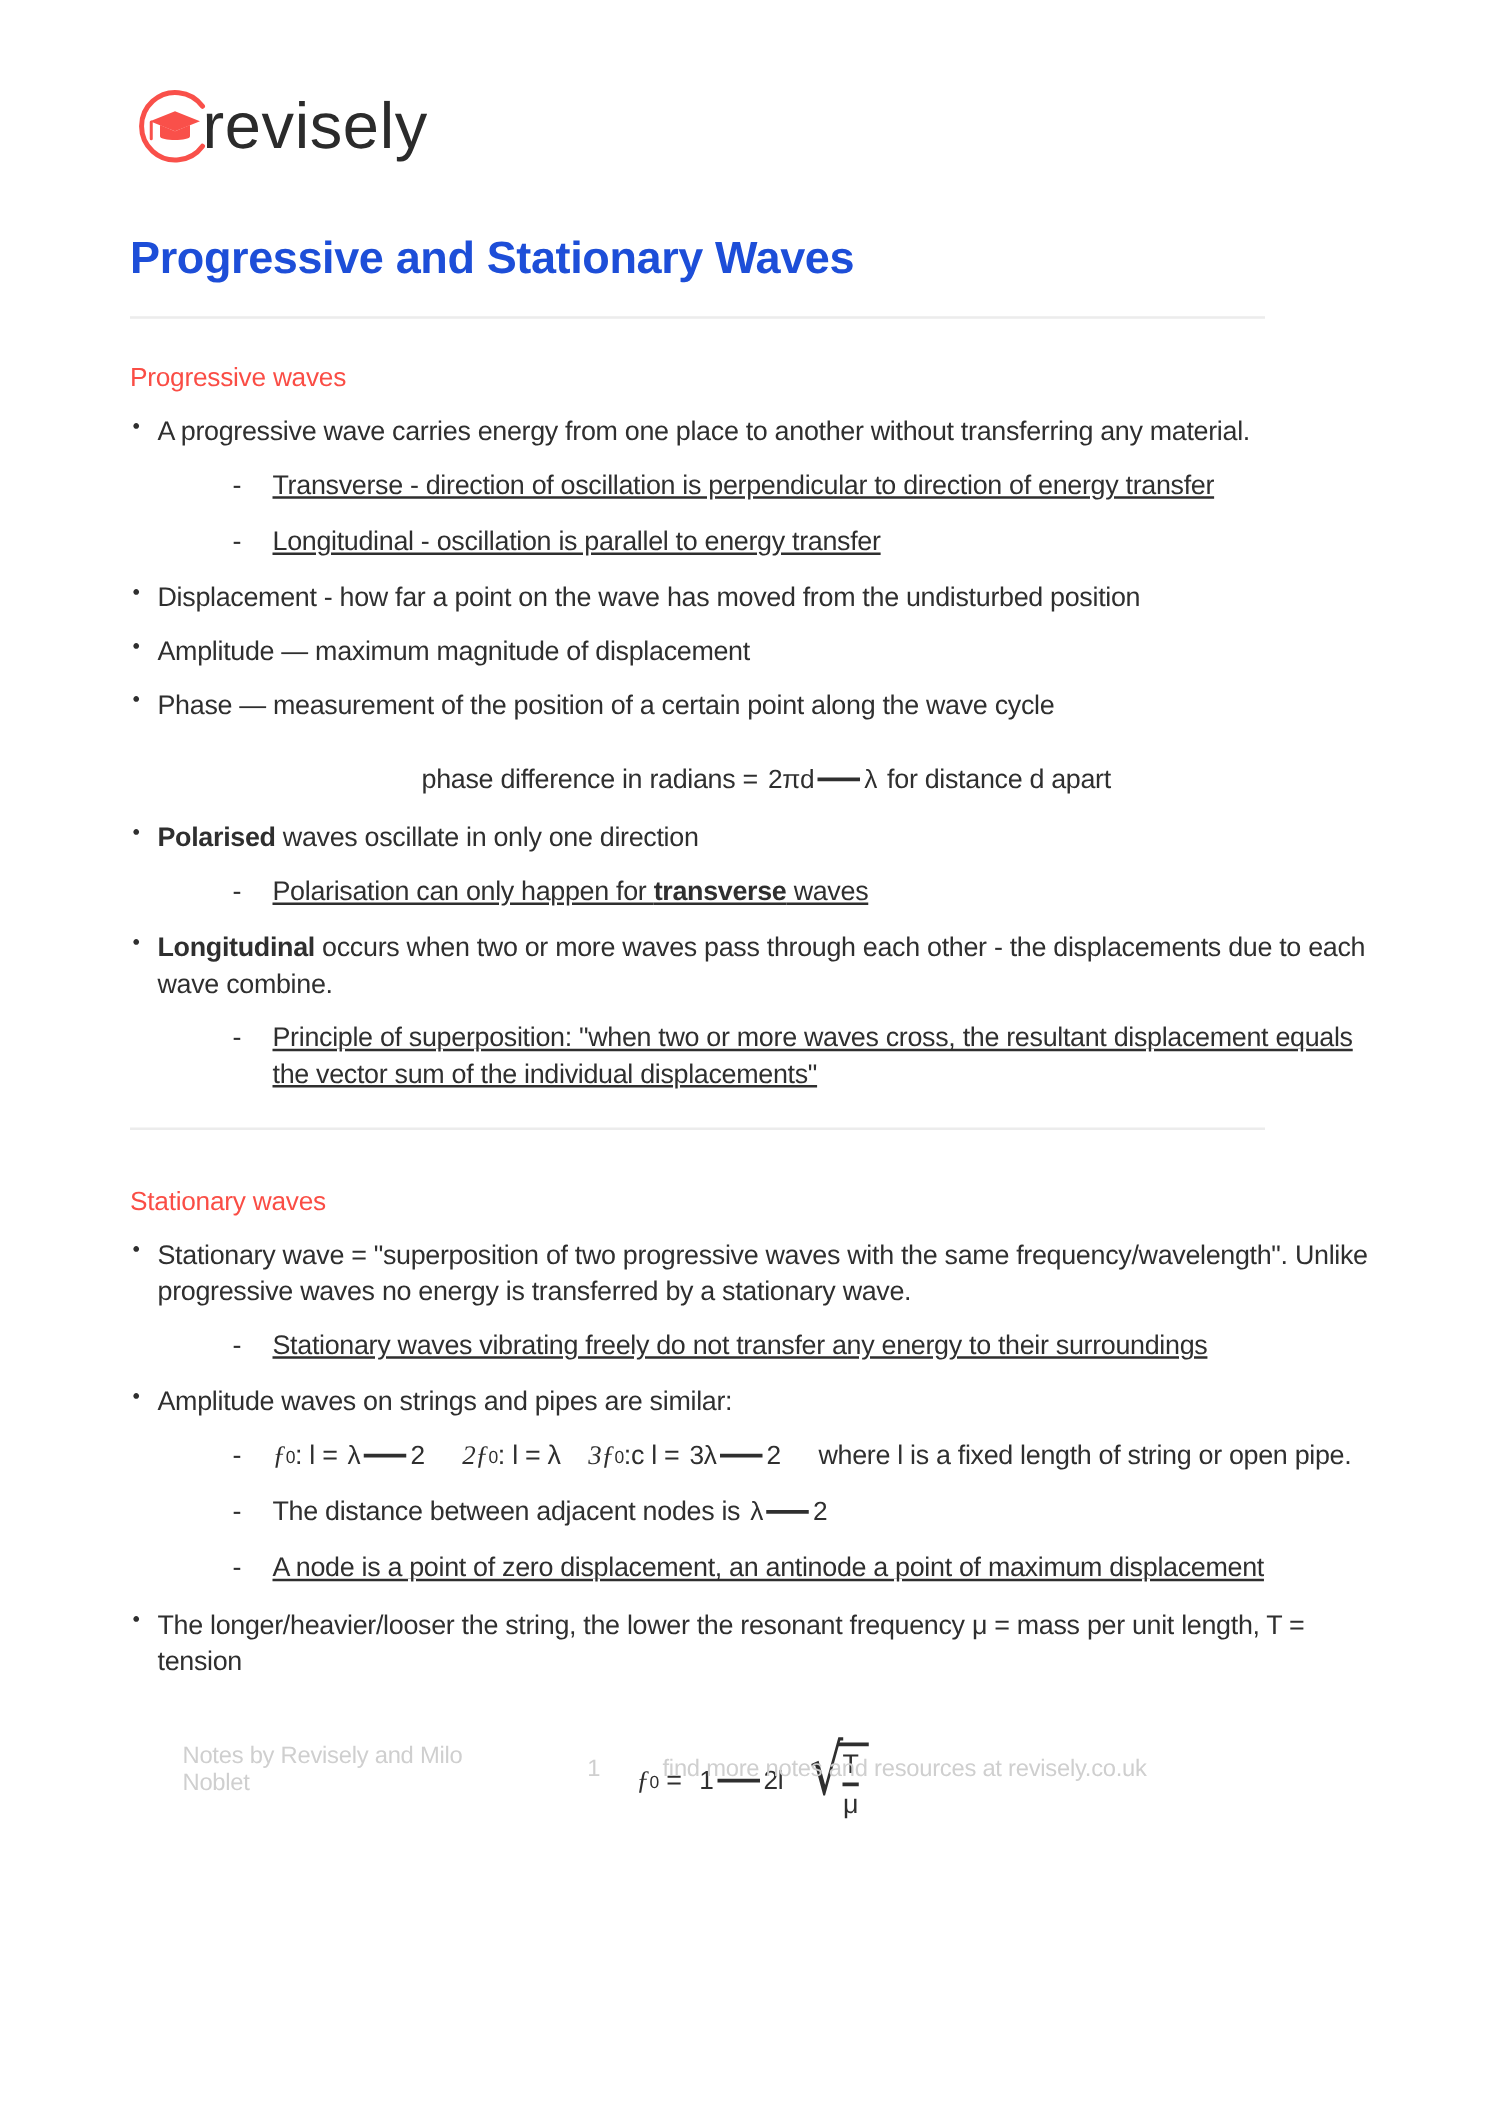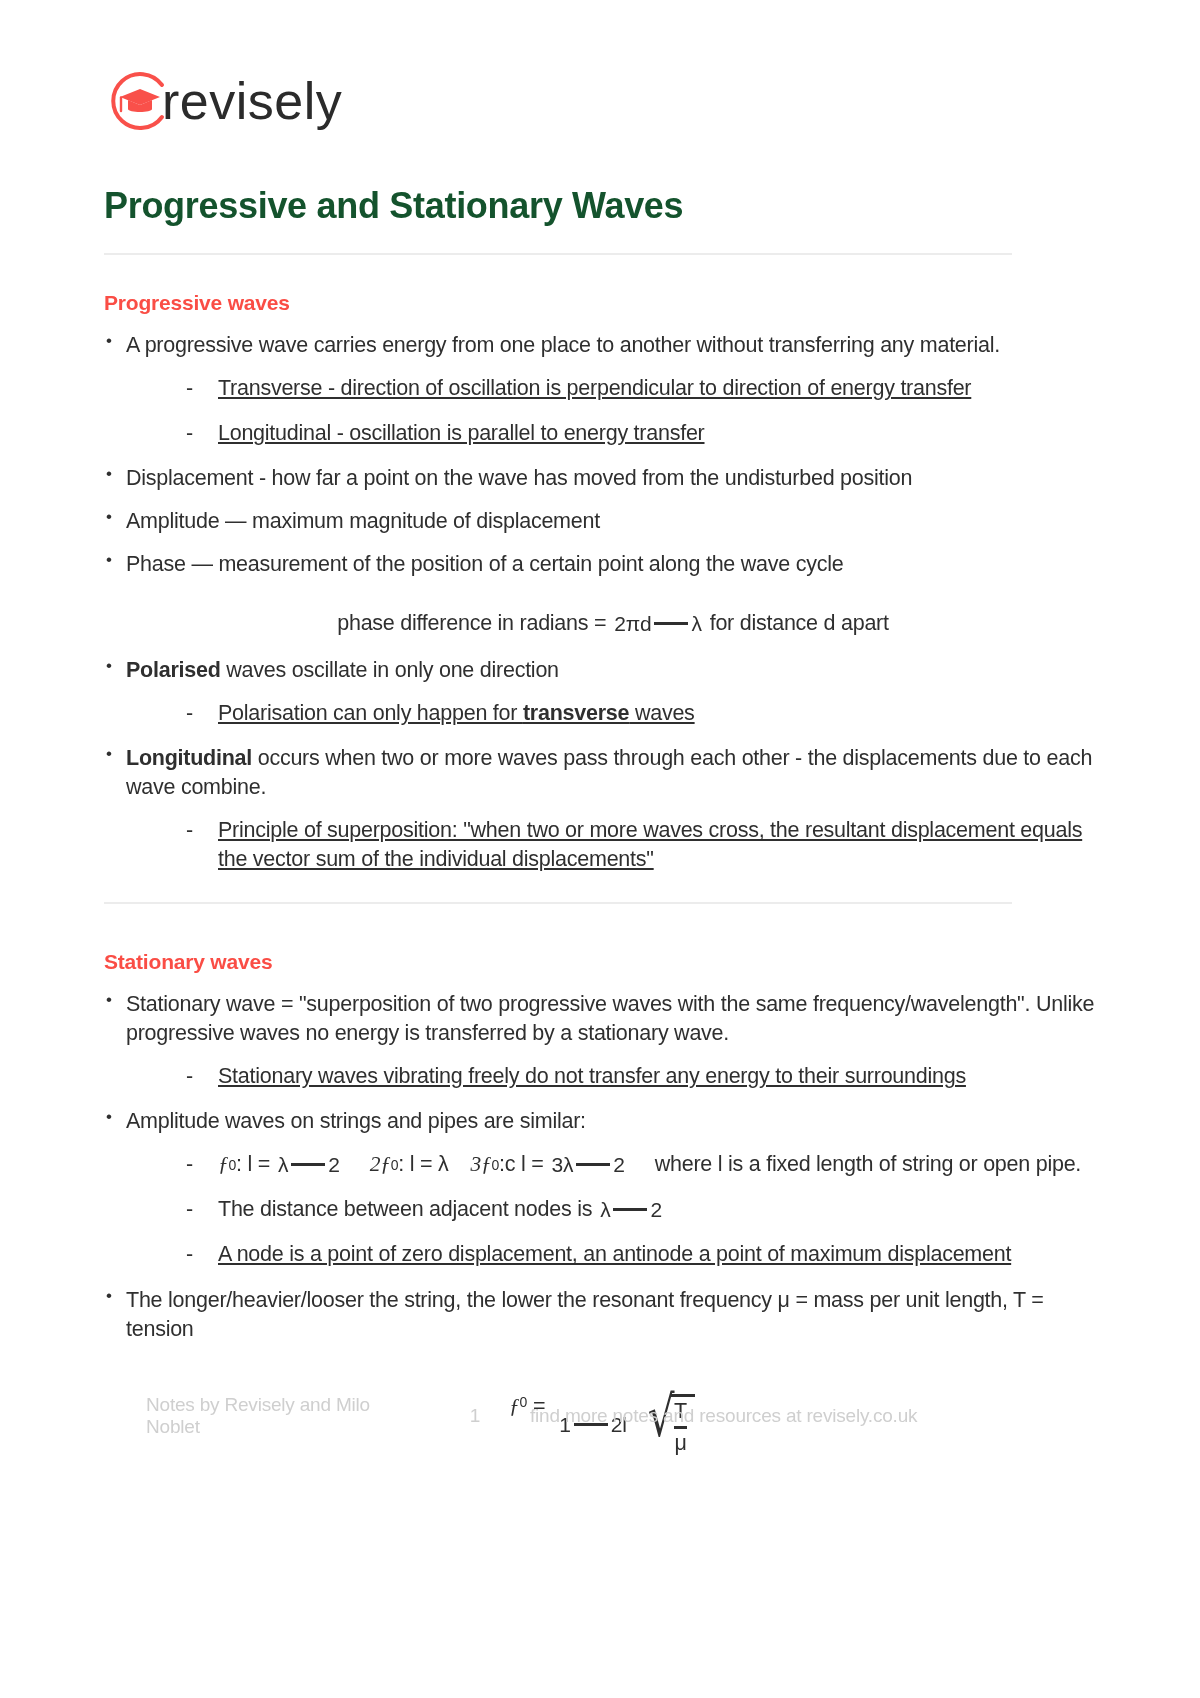--- a/index.html
+++ b/index.html
@@ -43,38 +43,38 @@
     color: #2b2b2b;
     margin-left: -14px;
     line-height: 1;
     font-family: "Liberation Sans", sans-serif;
   }
 
   
   .doc-title {
     font-size: 36px;
     font-weight: bold;
-    color: #14532d;
+    color: #1d4ed8;
     letter-spacing: -0.3px;
     line-height: 1.2;
     margin-bottom: 26px;
   }
 
   .rule {
     height: 2px;
     background: #ececec;
     width: 908px;
     margin: 0 0 30px 0;
   }
   .rule.mid { margin: 28px 0 46px 0; }
 
   
   .sec-head {
     color: #fa4d45;
-    font-weight: bold;
+    font-weight: normal;
     font-size: 21px;
     letter-spacing: -0.2px;
     margin-bottom: 16px;
     margin-top: 36px;
   }
 
   
   ul.lvl1 { list-style: none; margin: 0; padding: 0; }
   ul.lvl1 > li {
     position: relative;
@@ -115,21 +115,21 @@
 
   b { font-weight: bold; }
 
   
   .math-center {
     text-align: center;
     font-size: 21.5px;
     margin: 14px 0 18px 0;
     letter-spacing: -0.25px;
   }
-  .mrow { display: inline-flex; vertical-align: middle; margin-top: 16px; }
+  .mrow { display: inline-flex; align-items: center; vertical-align: middle; margin-top: 16px; }
   .frac {
     display: inline-flex;
     align-items: center;
     vertical-align: middle;
     margin: 0 5px;
     line-height: 1.05;
   }
   .frac .num { font-size: 21px; padding: 0 3px; }
   .frac .den { font-size: 21px; padding: 0 3px; }
   .frac .bar {

